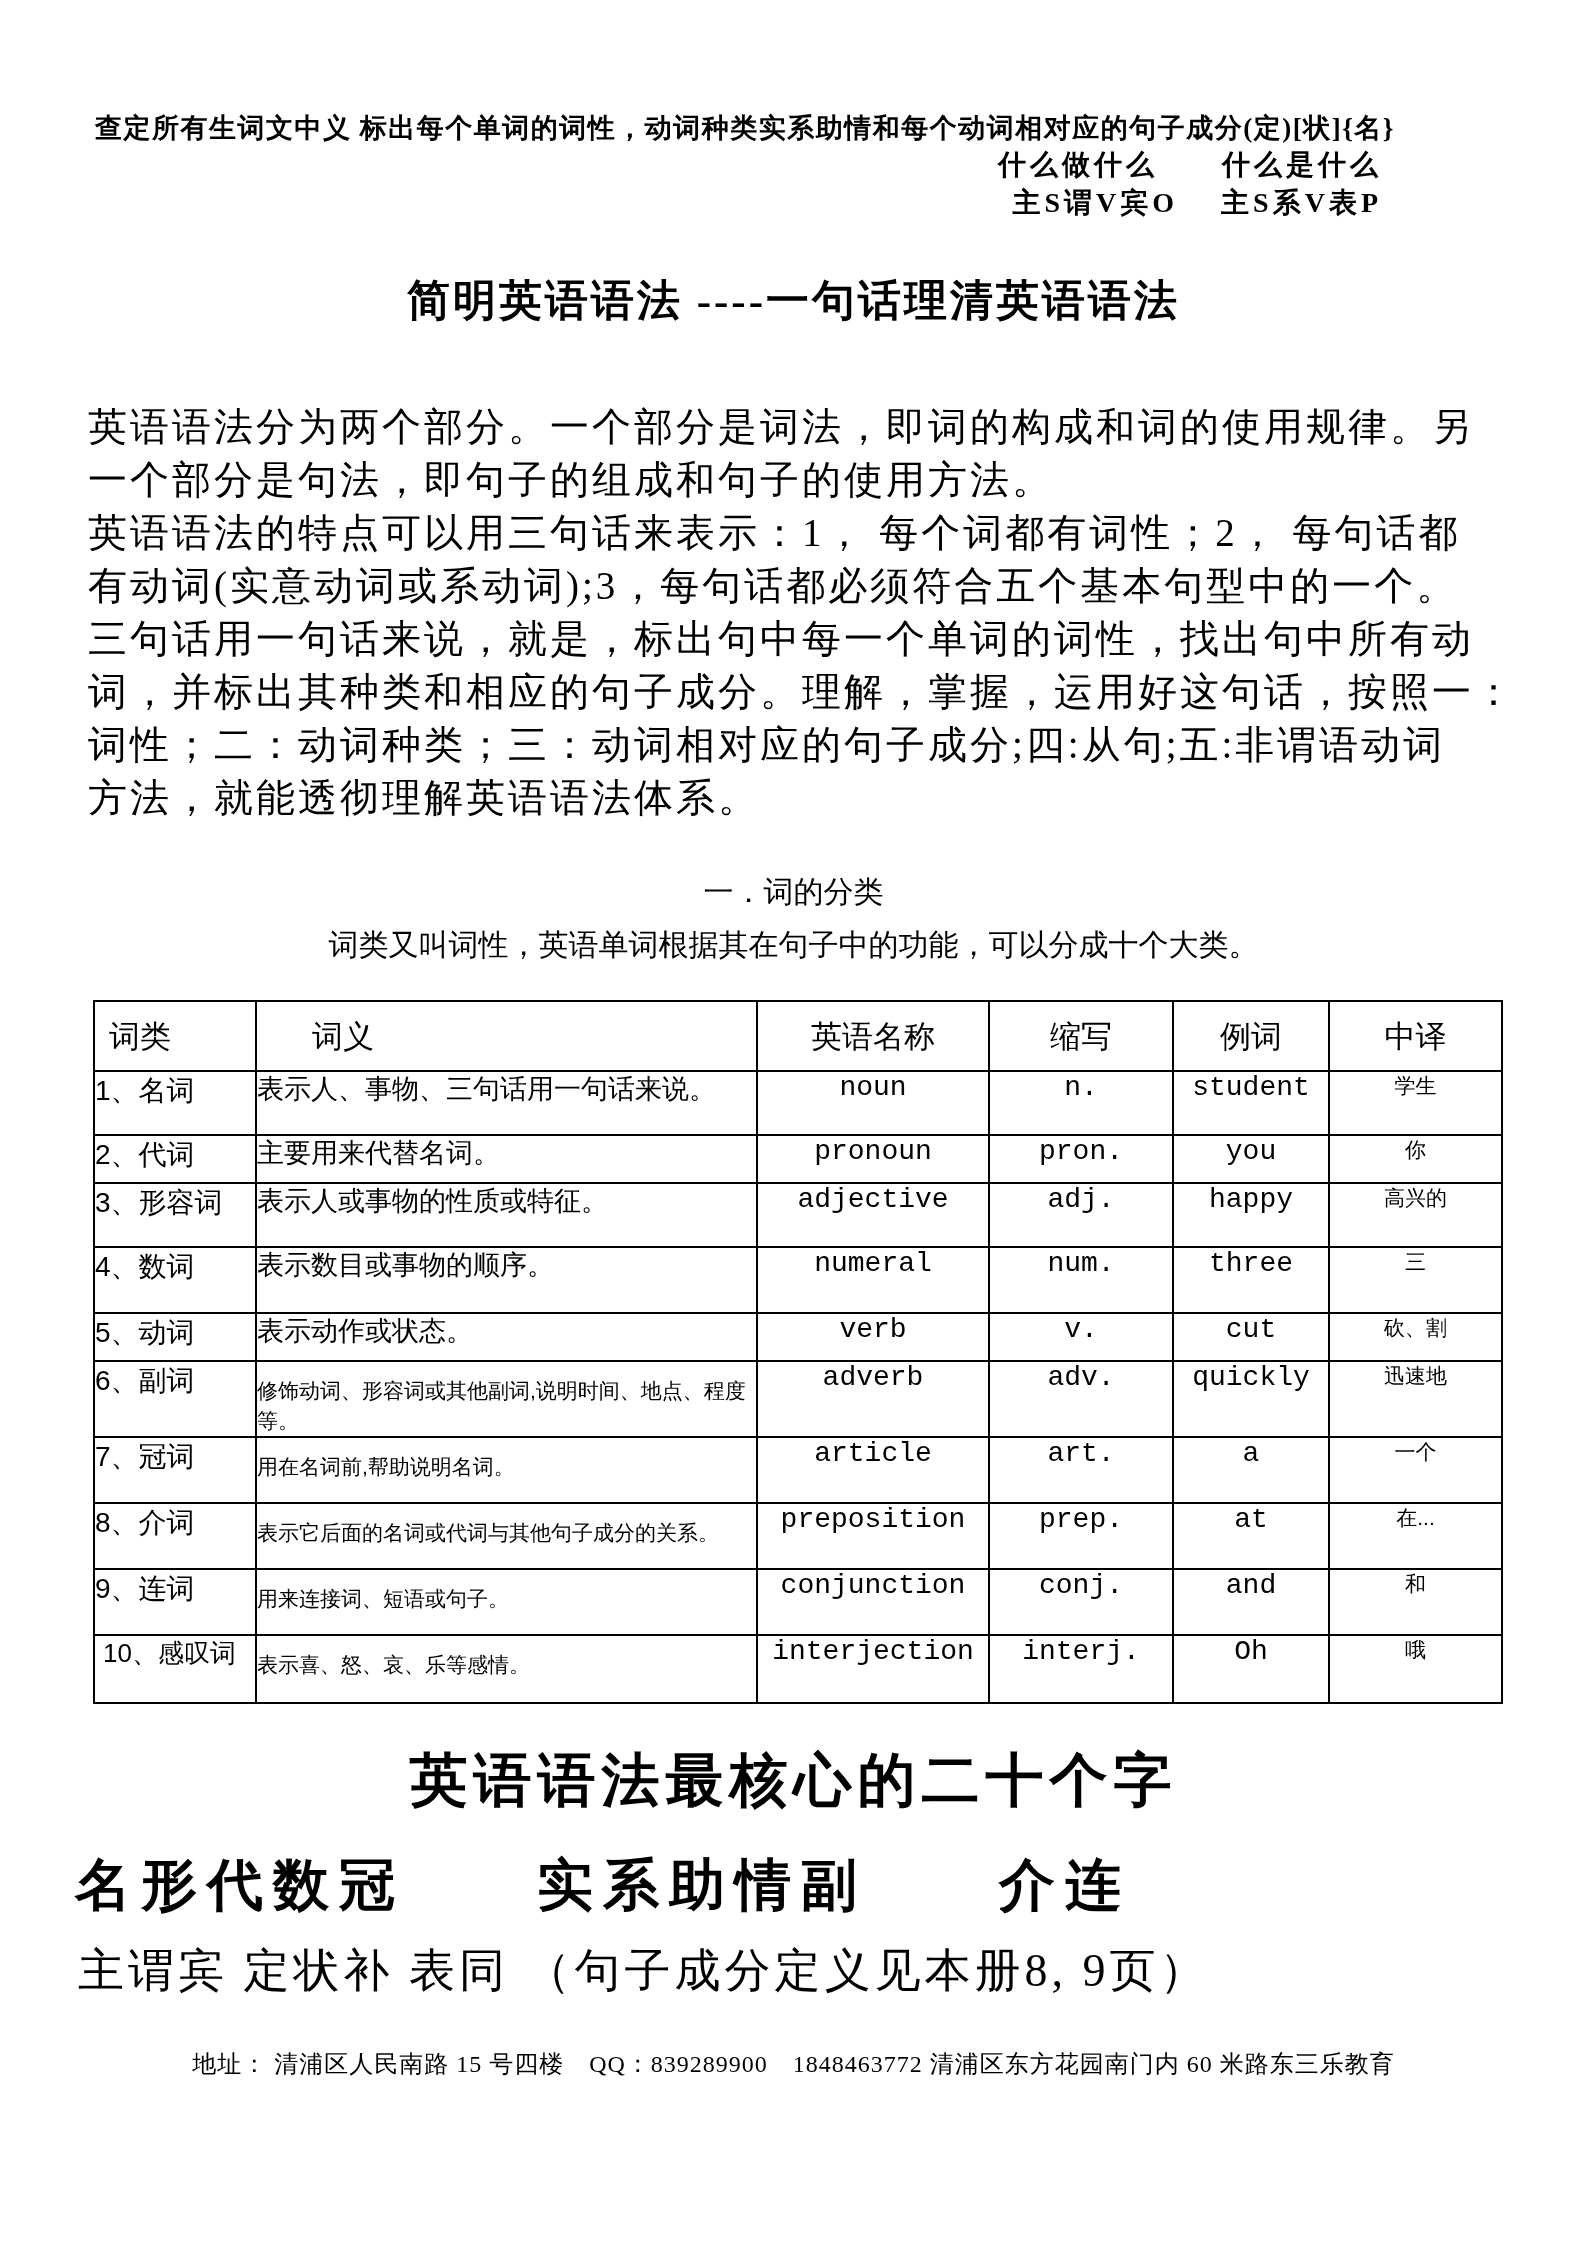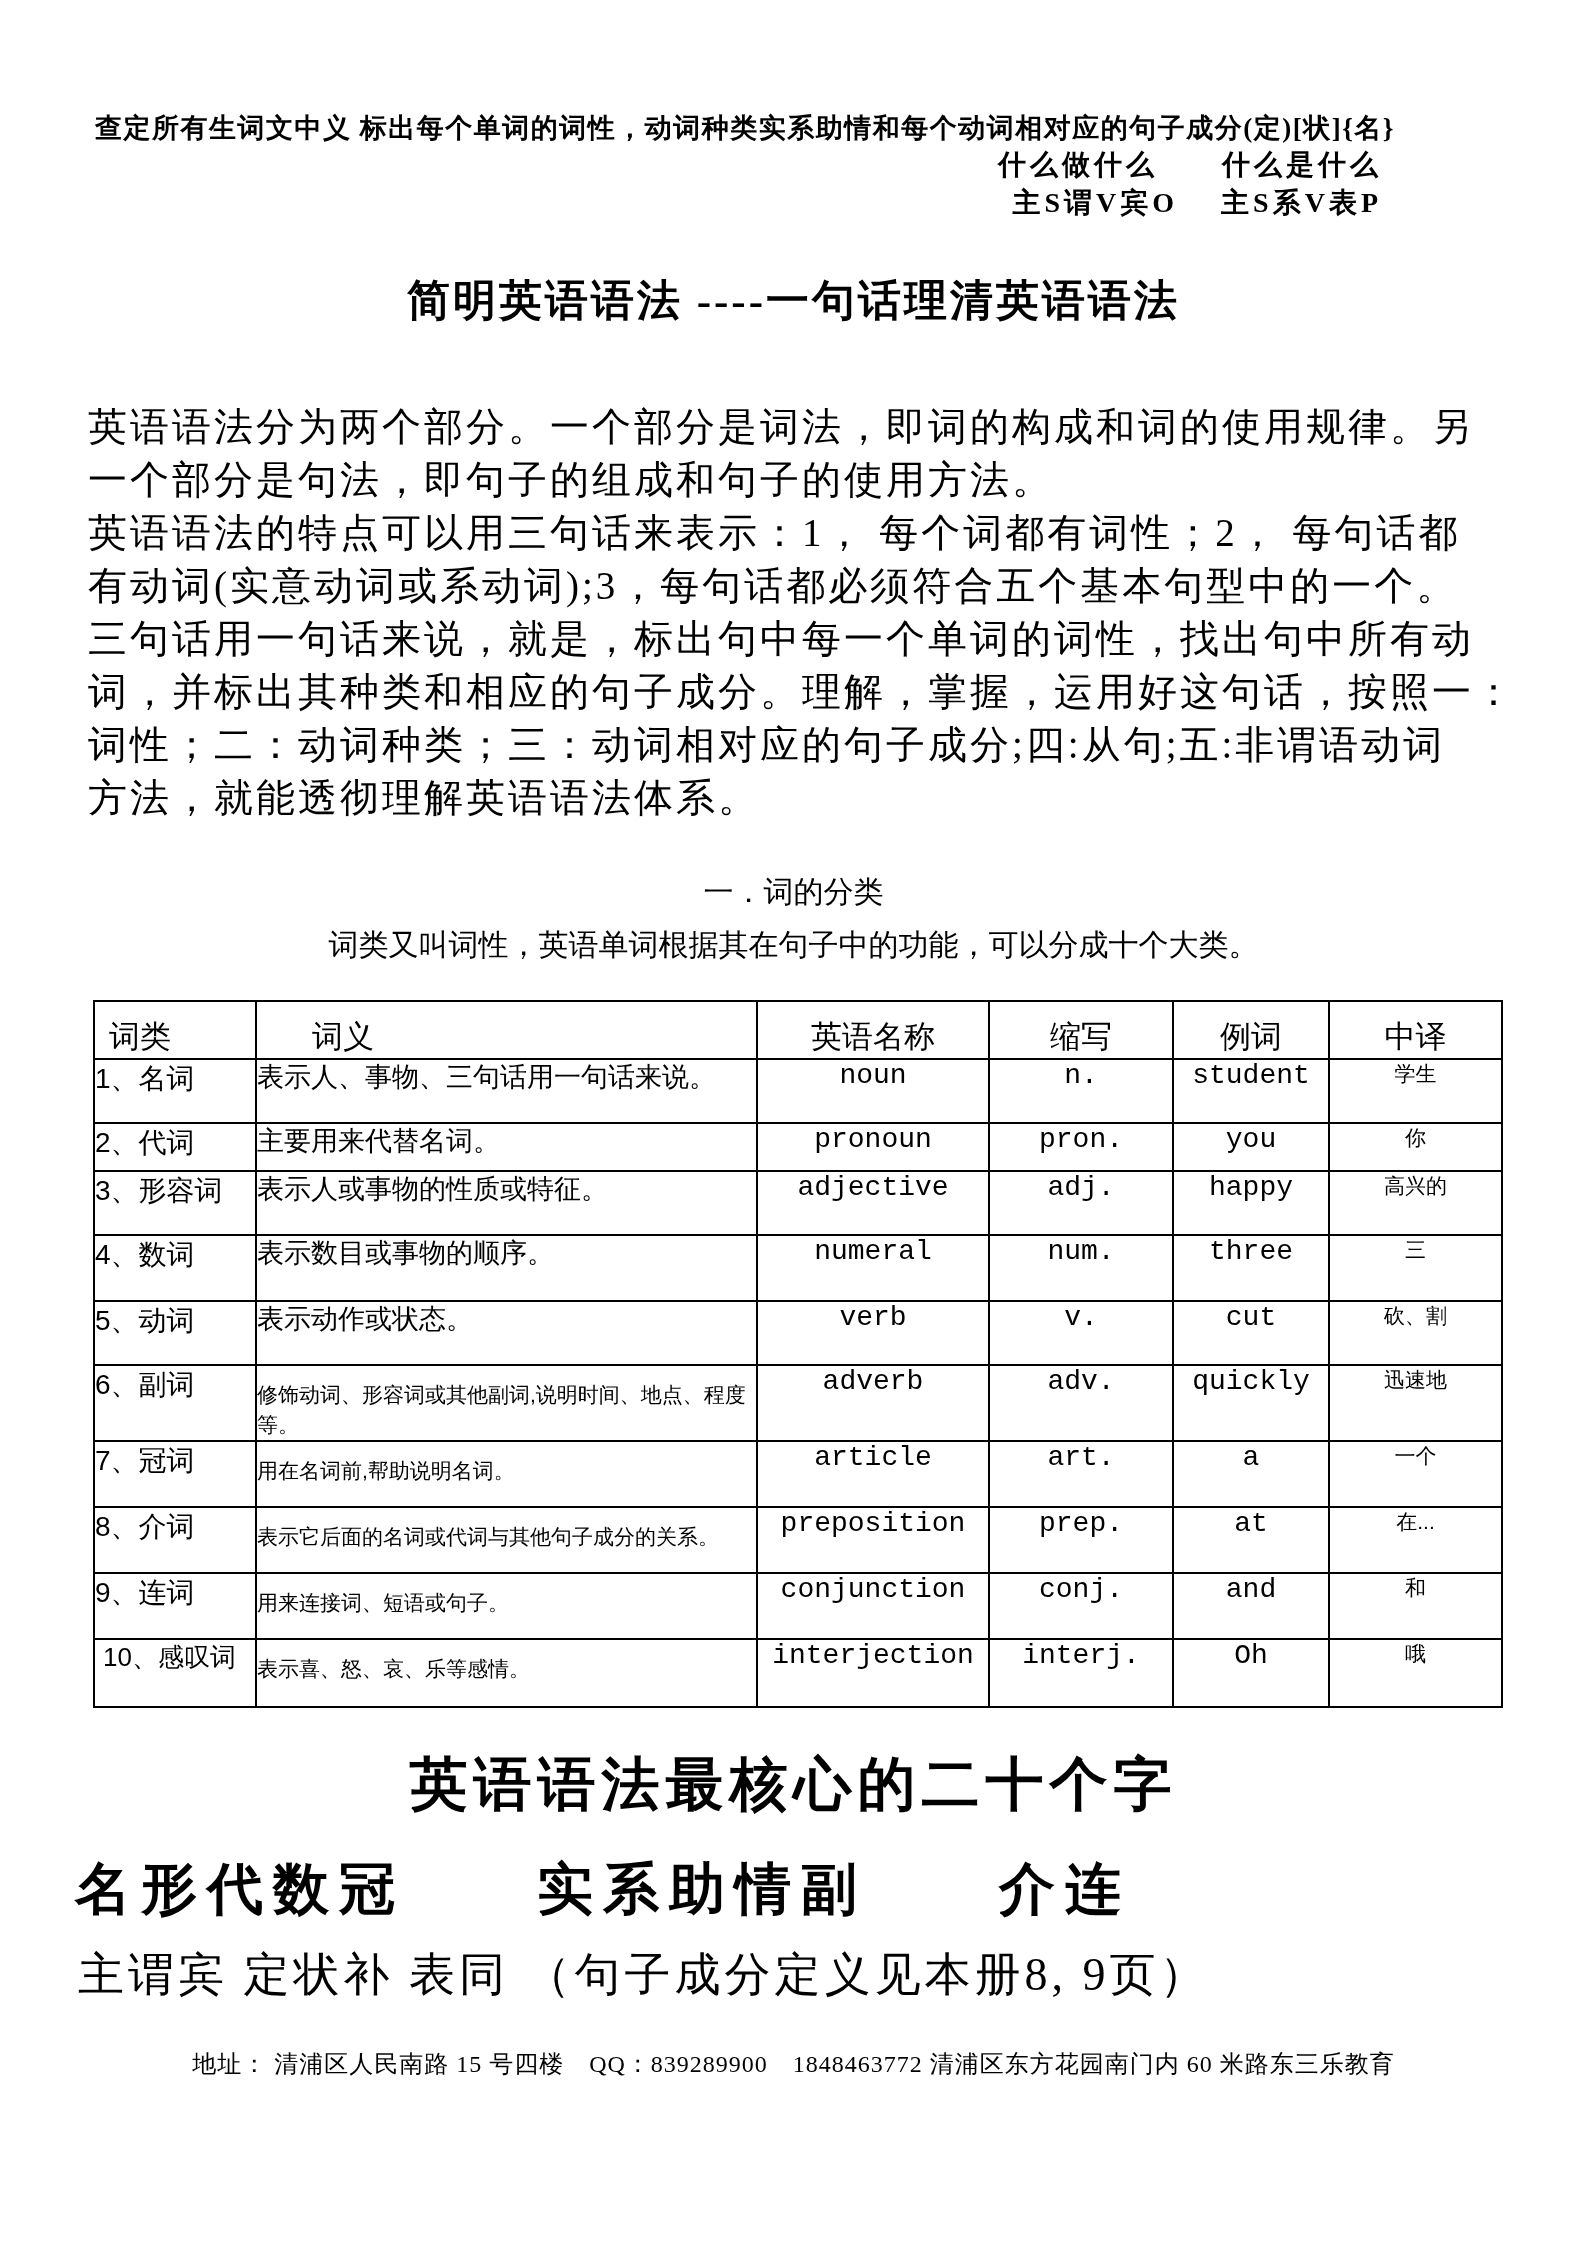--- a/index.html
+++ b/index.html
@@ -42,31 +42,31 @@
   
   table.pos {
     margin:34px 0 0 93px;
     border-collapse:collapse; table-layout:fixed; width:1408px;
     font-family:"Liberation Sans", sans-serif;
   }
   table.pos th, table.pos td {
     border:2px solid #000; vertical-align:top; overflow:hidden;
     padding:0;
   }
-  table.pos thead tr { height:58px; }
+  table.pos thead tr { height:70px; }
   table.pos th {
     font-weight:normal; font-size:31px; padding-top:14px; text-align:center;
   }
   table.pos th.cat { text-align:left; padding-left:14px; }
   table.pos th.def { text-align:left; padding-left:55px; }
   tbody tr:nth-child(1){height:64px}
   tbody tr:nth-child(2){height:48px}
   tbody tr:nth-child(3){height:64px}
   tbody tr:nth-child(4){height:66px}
-  tbody tr:nth-child(5){height:64px}
+  tbody tr:nth-child(5){height:48px}
   tbody tr:nth-child(6){height:76px}
   tbody tr:nth-child(7){height:66px}
   tbody tr:nth-child(8){height:66px}
   tbody tr:nth-child(9){height:66px}
   tbody tr:nth-child(10){height:68px}
   td.cat { font-size:28px; padding:10px 0 0 12px; white-space:nowrap; }
   td.def { font-size:27px; padding:12px 6px 0 18px; line-height:34px; }
   tbody tr:nth-child(n+6) td.def { font-size:21px; line-height:30px; padding-top:14px; }
   tbody tr:nth-child(10) td.cat { font-size:26px; padding-left:8px; }
   td.en, td.abbr, td.ex {

